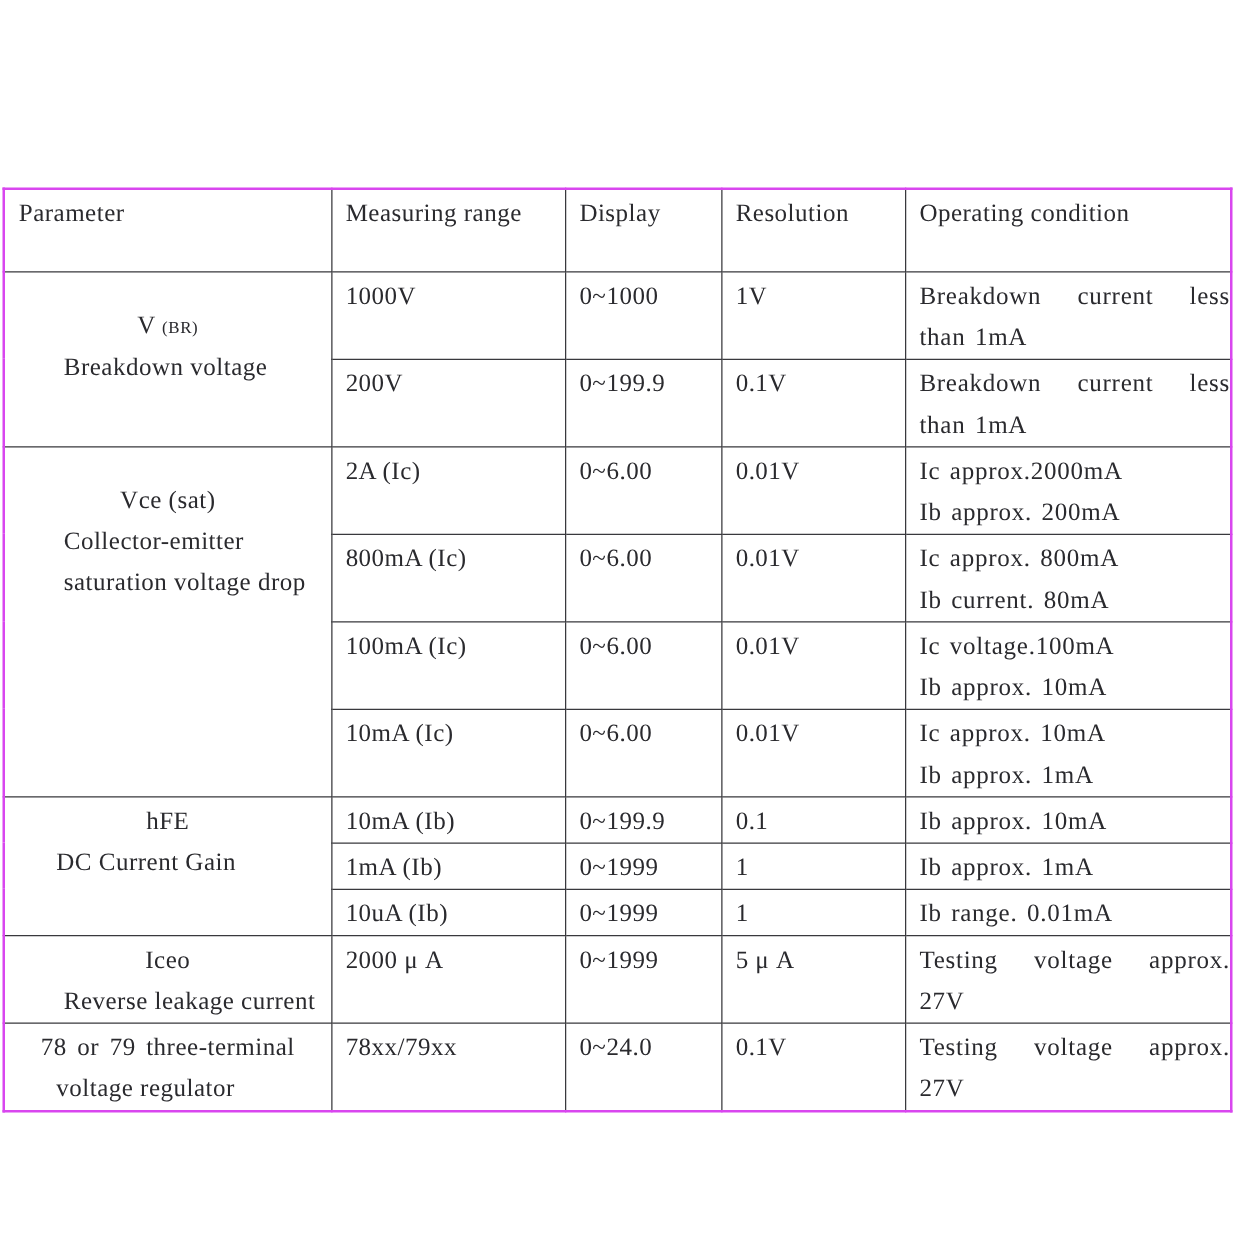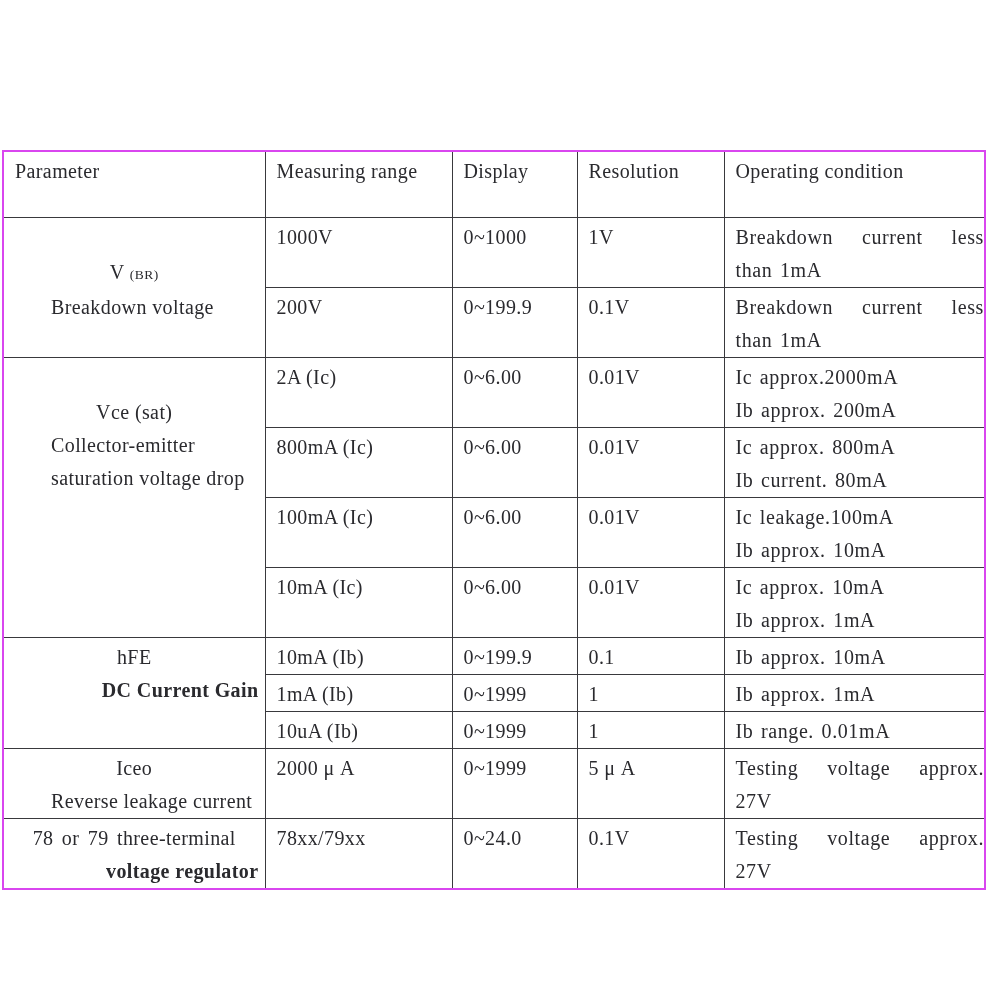--- a/index.html
+++ b/index.html
@@ -40,29 +40,29 @@
     padding: 3px 8px 0 11px;
     overflow: hidden;
   }
   .spec-table thead tr { height: 66px; }
   .spec-table tr.tall  { height: 64px; }
   .spec-table tr.short { height: 31px; }
   .spec-table th { text-align: left; }
 
   
   td.param-cell { padding: 3px 6px 0 6px; }
-  td.param-cell.offset { padding-top: 38px; }
+  td.param-cell.offset { padding-top: 26px; }
   .param-title { text-align: center; }
   .param-sub-text {
     font-size: 13.5px;
     letter-spacing: 0.5px;
   }
   .param-line { text-align: left; padding-left: 6px; margin-left: 35px; }
   td.param-cell.g2 .param-line,
-  td.param-cell.g4 .param-line { text-align: right; padding-left: 0; font-weight: bold; }
+  td.param-cell.g4 .param-line { text-align: left; padding-left: 0; }
   td.param-cell.g4 .param-title { word-spacing: 3px; }
 
   
   td.condition-cell { padding-right: 0; }
   .cond-line {
     letter-spacing: 0.6px;
     word-spacing: 2px;
   }
   .cond-line.j {
     text-align: justify;
@@ -134,21 +134,21 @@
           <td class="condition-cell">
             <div class="cond-line">Ic approx. 800mA</div>
             <div class="cond-line">Ib current. 80mA</div>
           </td>
         </tr>
         <tr class="tall">
           <td>100mA (Ic)</td>
           <td>0~6.00</td>
           <td>0.01V</td>
           <td class="condition-cell">
-            <div class="cond-line">Ic leakage.100mA</div>
+            <div class="cond-line">Ic voltage.100mA</div>
             <div class="cond-line">Ib approx. 10mA</div>
           </td>
         </tr>
         <tr class="tall">
           <td>10mA (Ic)</td>
           <td>0~6.00</td>
           <td>0.01V</td>
           <td class="condition-cell">
             <div class="cond-line">Ic approx. 10mA</div>
             <div class="cond-line">Ib approx. 1mA</div>

